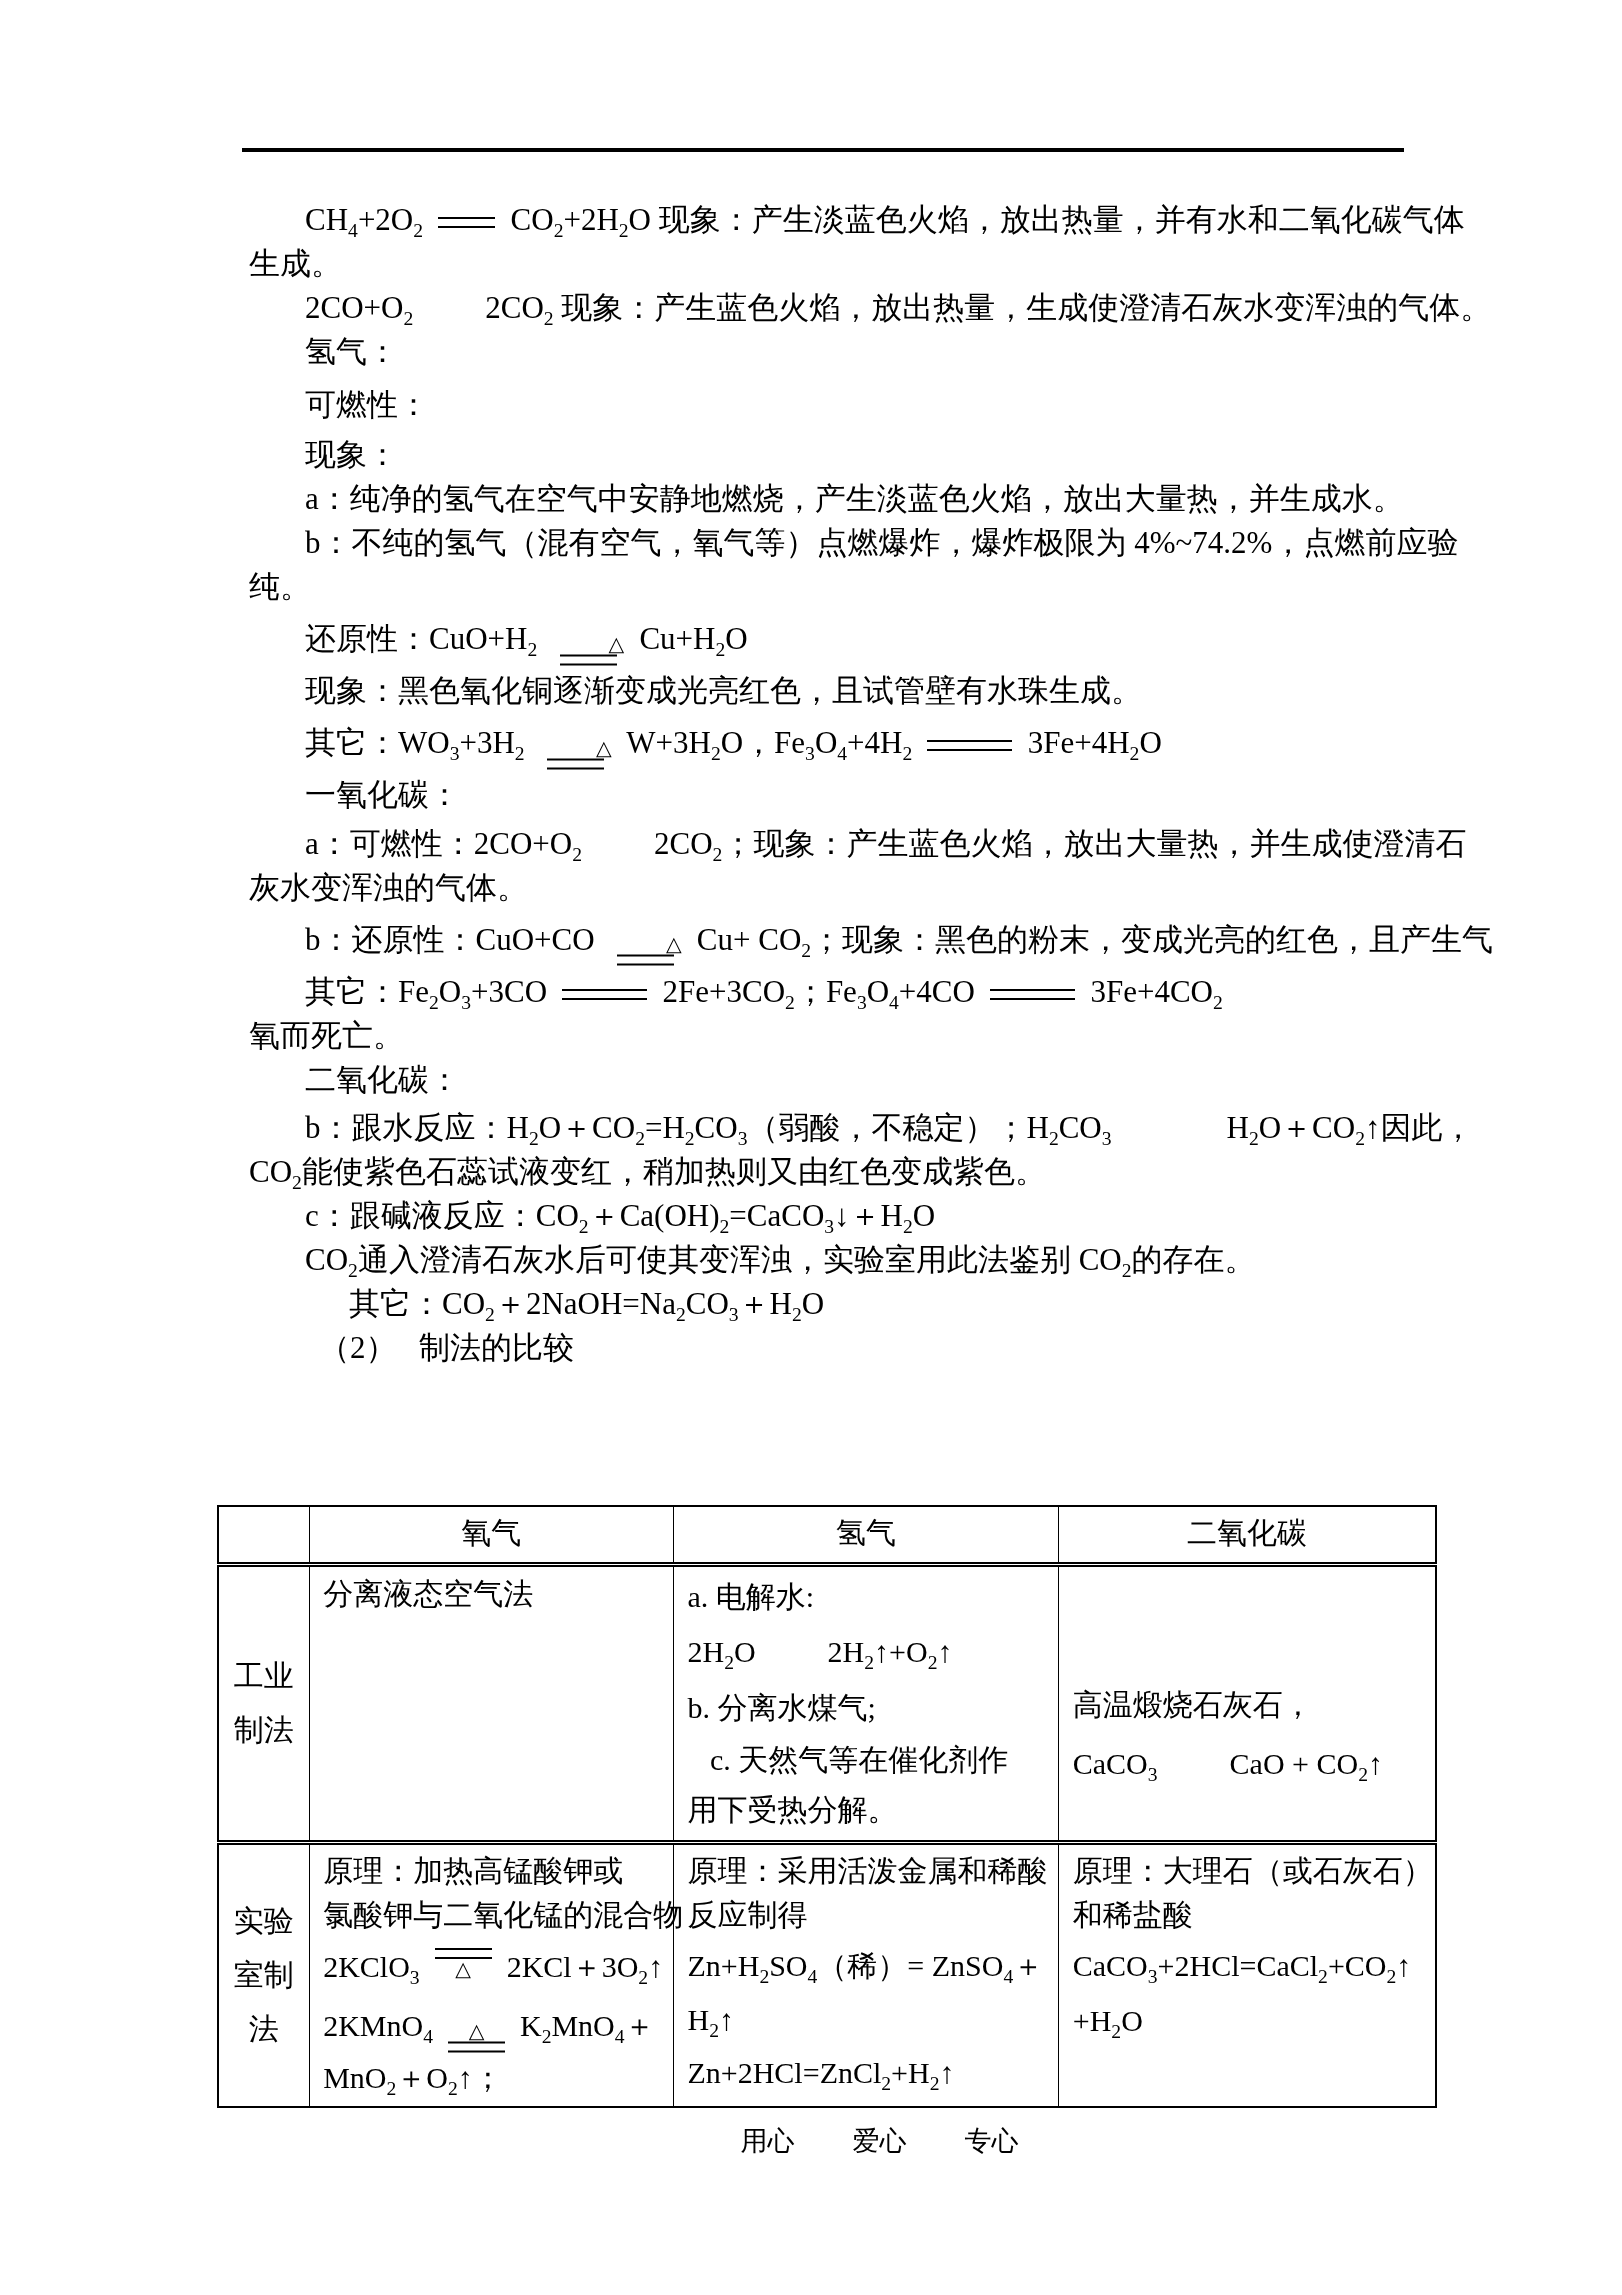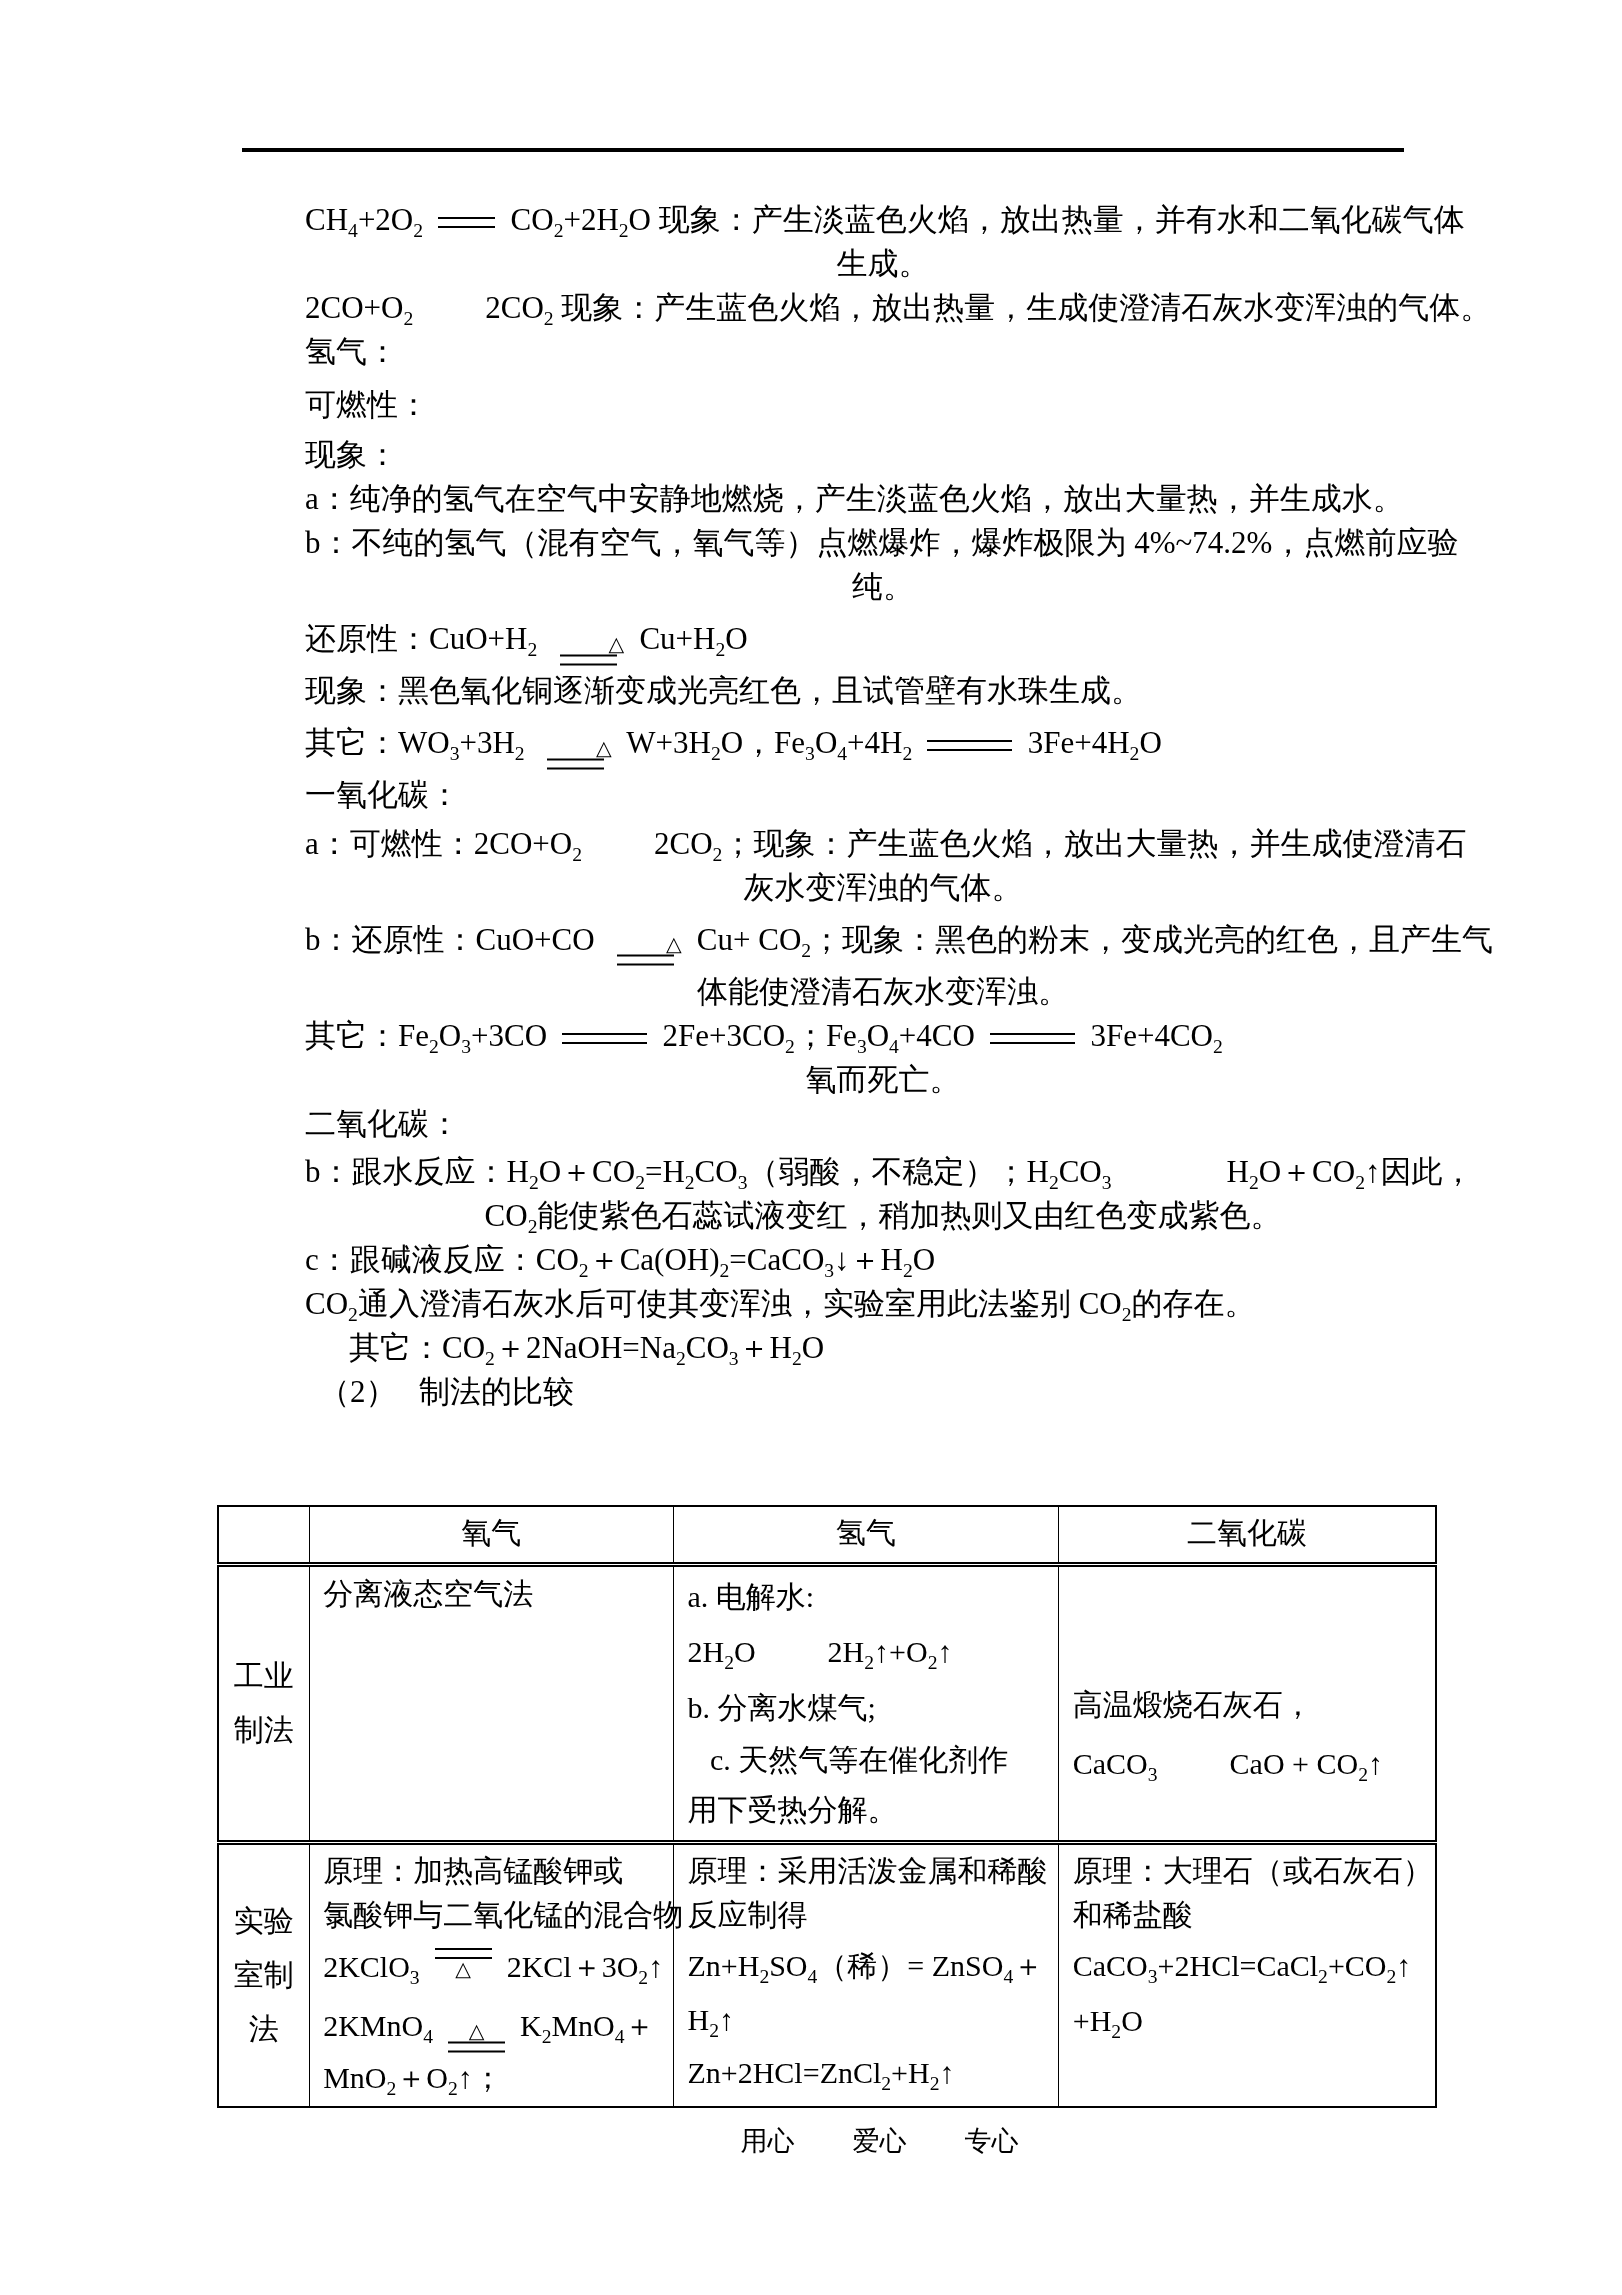--- a/index.html
+++ b/index.html
@@ -22,21 +22,21 @@
     position:absolute;
     left:249px; top:198px;
     width:1268px;
     font-size:31px;
   }
   .bline{margin:0;line-height:44px;white-space:nowrap;}
   .bline.tall{line-height:60px;}
   .indent{text-indent:56px;}
   .indent1{text-indent:70px;}
   .indent3{text-indent:100px;}
-  .flush{text-indent:0;text-align:center;}
+  .flush{text-indent:0;}
   sub{font-size:19.6px;line-height:0;}
   
   .eqwrap{
     display:inline-flex;flex-direction:column;align-items:center;
     vertical-align:middle;margin:0 7.5px;
   }
   .eqwrap .bar{width:57px;height:6.8px;border-top:2.3px solid #000;border-bottom:2.3px solid #000;}
   .eqwrap.eql .bar{width:85px;}
   .eqwrap .tri{
     font-family:"DejaVu Sans","Liberation Sans",sans-serif;
@@ -111,21 +111,20 @@
         </span> W+3H<sub>2</sub>O，Fe<sub>3</sub>O<sub>4</sub>+4H<sub>2</sub> <span class="eqwrap eql">
           <span class="bar"></span>
         </span> 3Fe+4H<sub>2</sub>O</p>
       <p class="bline indent">一氧化碳：</p>
       <p class="bline indent" style="margin-top: 4.5px;">a：可燃性：2CO+O<sub>2</sub><span class="sp-gap"></span>2CO<sub>2</sub>；现象：产生蓝色火焰，放出大量热，并生成使澄清石</p>
       <p class="bline flush">灰水变浑浊的气体。</p>
       <p class="bline indent tall">b：还原性：CuO+CO <span class="eqwrap eqd">
           <span class="tri">△</span>
           <span class="bar"></span>
         </span> Cu+ CO<sub>2</sub>；现象：黑色的粉末，变成光亮的红色，且产生气</p>
-      <p class="bline flush">体能使澄清石灰水变浑浊。</p>
       <p class="bline indent">其它：Fe<sub>2</sub>O<sub>3</sub>+3CO <span class="eqwrap eql">
           <span class="bar"></span>
         </span> 2Fe+3CO<sub>2</sub>；Fe<sub>3</sub>O<sub>4</sub>+4CO <span class="eqwrap eql">
           <span class="bar"></span>
         </span> 3Fe+4CO<sub>2</sub></p>
       <p class="bline flush">氧而死亡。</p>
       <p class="bline indent">二氧化碳：</p>
       <p class="bline indent" style="margin-top: 4.5px;">b：跟水反应：H<sub>2</sub>O＋CO<sub>2</sub>=H<sub>2</sub>CO<sub>3</sub>（弱酸，不稳定）；H<sub>2</sub>CO<sub>3</sub><span class="sp-bgap"></span>H<sub>2</sub>O＋CO<sub>2</sub>↑因此，</p>
       <p class="bline flush">CO<sub>2</sub>能使紫色石蕊试液变红，稍加热则又由红色变成紫色。</p>
       <p class="bline indent">c：跟碱液反应：CO<sub>2</sub>＋Ca(OH)<sub>2</sub>=CaCO<sub>3</sub>↓＋H<sub>2</sub>O</p>

